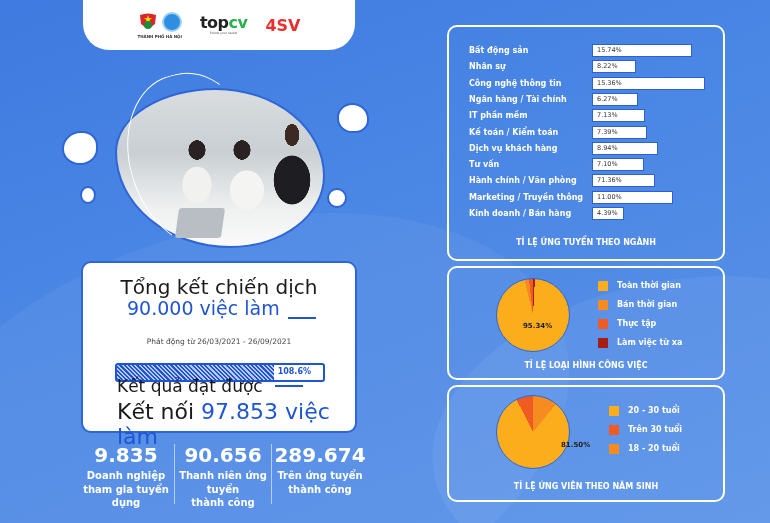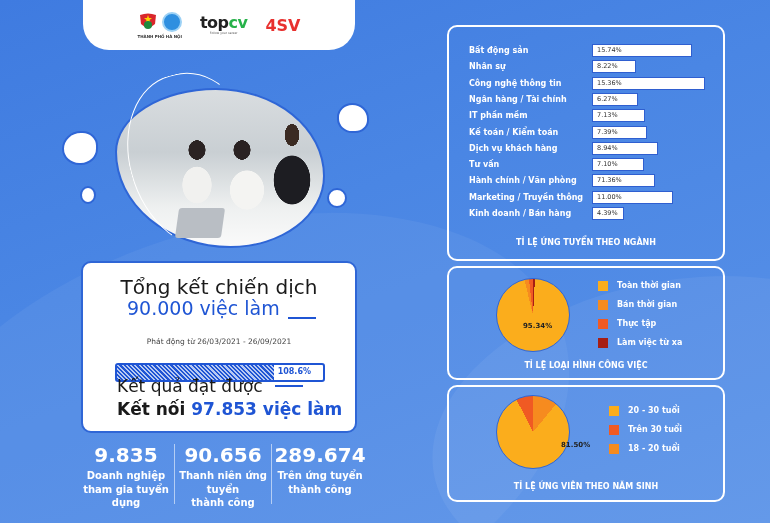--- a/index.html
+++ b/index.html
@@ -72,21 +72,21 @@
     position: absolute; left: 32px; top: 100px; width: 210px; height: 19px;
     border: 2px solid #1f55d4; border-radius: 3px; overflow: hidden; background: #fff;
   }
   .progress-fill {
     position: absolute; left: 0; top: 0; bottom: 0; width: 76%;
     background: repeating-linear-gradient(45deg, #1f55d4 0 1.5px, #b7c9f2 1.5px 3px);
   }
   .progress-label { position: absolute; right: 12px; top: 2px; font-size: 8px; font-weight: bold; color: #1f55d4; }
   .c-result-row { position: absolute; left: 34px; top: 113px; display: flex; align-items: center; gap: 12px; }
   .c-result { font-size: 17px; color: #1a1a1a; font-weight: 500; }
-  .c-connect { position: absolute; left: 34px; top: 136px; font-size: 17px; color: #1a1a1a; font-weight: 700; }
+  .c-connect { position: absolute; left: 34px; top: 136px; font-size: 22px; color: #1a1a1a; font-weight: 400; }
   .c-connect .hl { color: #1f55d4; }
   
   .stats { position: absolute; left: 78px; top: 444px; width: 290px; height: 60px; display: flex; }
   .stat { flex: 1; text-align: center; color: #fff; }
   .stat + .stat { border-left: 1.5px solid rgba(255,255,255,0.55); }
   .stat-num { font-size: 20px; font-weight: bold; line-height: 1.1; }
   .stat-label { font-size: 10px; font-weight: bold; line-height: 1.35; margin-top: 3px; }
   
   .panel { position: absolute; left: 447px; width: 278px; border: 2px solid #fff; border-radius: 10px; }
   .p1 { top: 25px; height: 236px; padding-left: 44px; }

